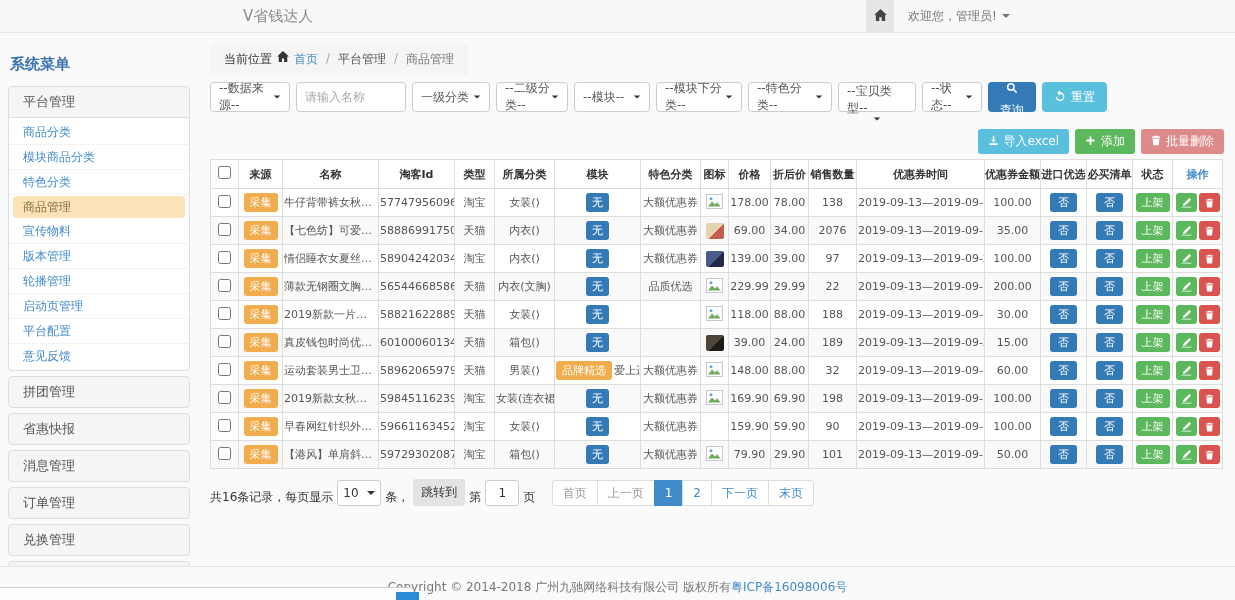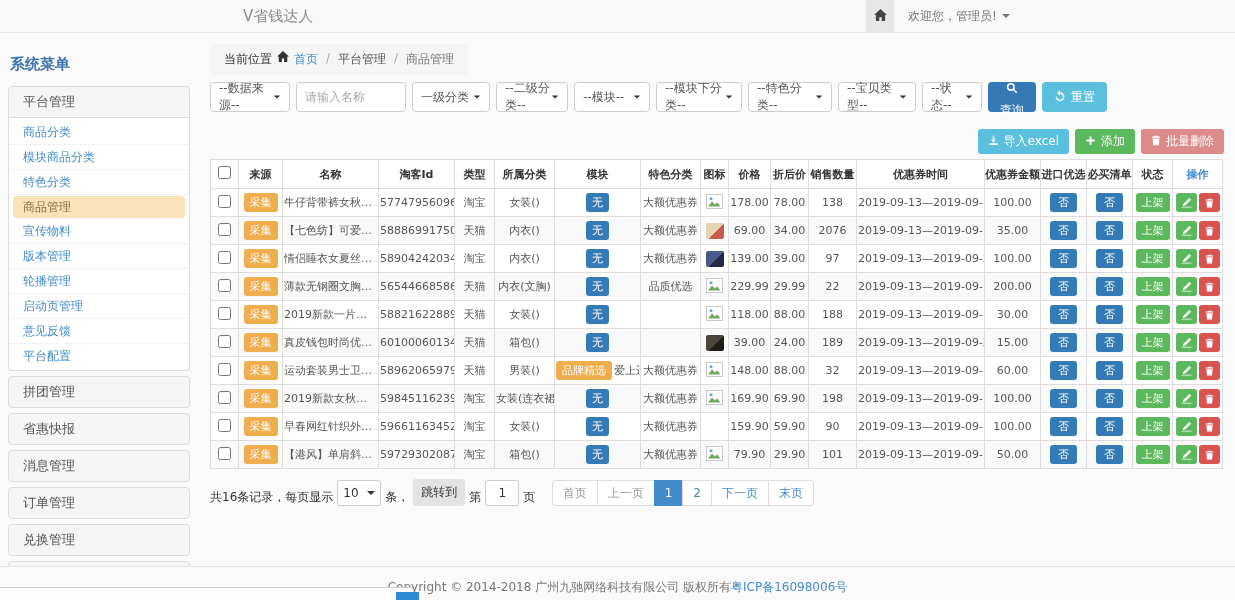--- a/index.html
+++ b/index.html
@@ -110,22 +110,22 @@
       <div class="side-group open">平台管理</div>
       <div class="side-body">
         <div class="side-item">商品分类</div>
         <div class="side-item">模块商品分类</div>
         <div class="side-item">特色分类</div>
         <div class="side-item active">商品管理</div>
         <div class="side-item">宣传物料</div>
         <div class="side-item">版本管理</div>
         <div class="side-item">轮播管理</div>
         <div class="side-item">启动页管理</div>
+        <div class="side-item">平台配置</div>
         <div class="side-item">意见反馈</div>
-        <div class="side-item">平台配置</div>
       </div>
       <div class="side-group">拼团管理</div>
       <div class="side-group">省惠快报</div>
       <div class="side-group">消息管理</div>
       <div class="side-group">订单管理</div>
       <div class="side-group">兑换管理</div>
       <div class="side-group">结算管理</div>
     </div>
 </div>
 
@@ -165,21 +165,21 @@
           <span class="caret"></span>
         </div>
         <div class="ctl" style="width: 86px;">
           <span>--模块下分类--</span>
           <span class="caret"></span>
         </div>
         <div class="ctl" style="width: 84px;">
           <span>--特色分类--</span>
           <span class="caret"></span>
         </div>
-        <div class="ctl" style="width: 78px;">
+        <div class="ctl" style="width: 78px; flex-direction: column;">
           <span>--宝贝类型--</span>
           <span class="caret"></span>
         </div>
         <div class="ctl" style="width: 60px;">
           <span>--状态--</span>
           <span class="caret"></span>
         </div>
       </div>
     <button class="btn btn-primary">
       <span>

